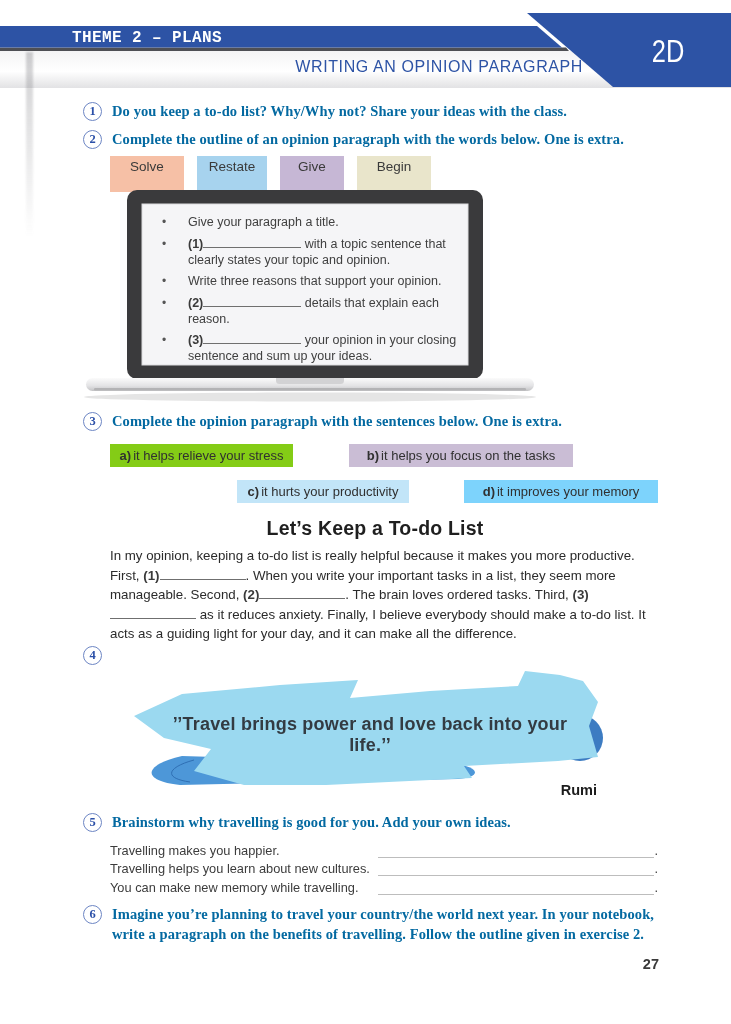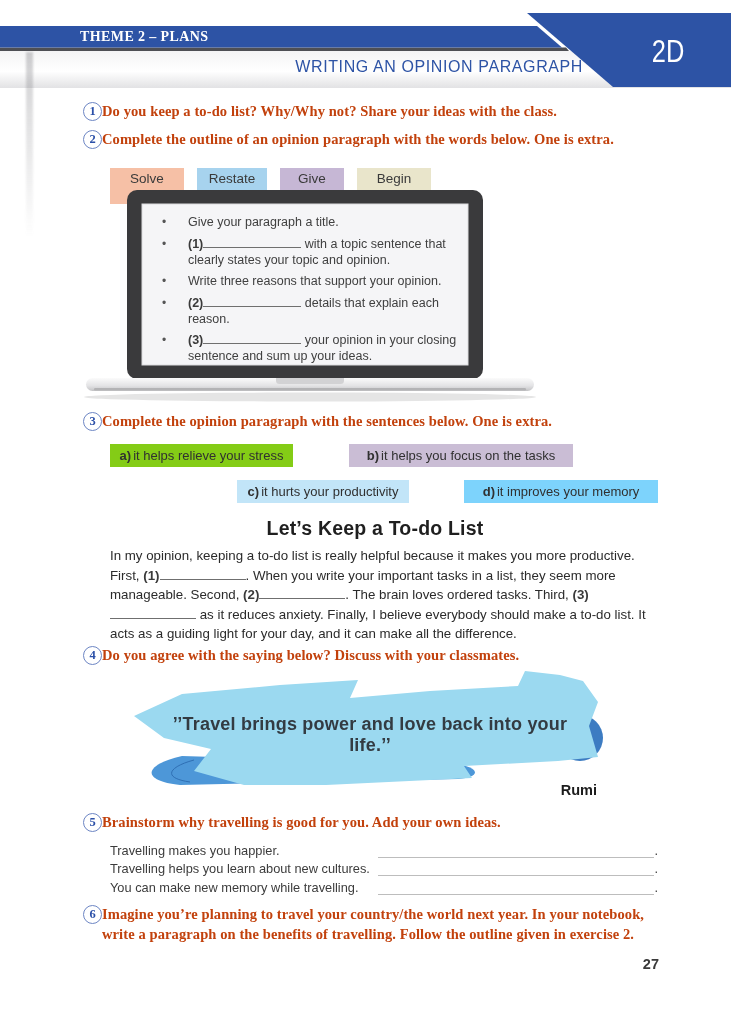--- a/index.html
+++ b/index.html
@@ -2,41 +2,41 @@
 <html><head>
 <meta charset="utf-8">
 <style>
   html,body{margin:0;padding:0;background:#fff;}
   .page{position:relative;width:731px;height:1024px;background:#ffffff;overflow:hidden;
         font-family:"Liberation Sans",sans-serif;}
 
   
   .header{position:absolute;top:0;left:0;width:731px;height:100px;}
   .hdr-svg{position:absolute;top:0;left:0;}
-  .theme-label{position:absolute;top:29px;left:80px;color:#ffffff;font-weight:bold;
-               font-size:14px;letter-spacing:.4px;font-family:Liberation Serif, serif;}
+  .theme-label{position:absolute;top:29px;left:72px;color:#ffffff;font-weight:bold;
+               font-size:16px;letter-spacing:.4px;font-family:Liberation Mono, monospace;}
   .subtitle{position:absolute;top:58px;right:148px;color:#2d53a5;font-size:16px;
             letter-spacing:.6px;font-weight:500;}
   .unit-tag{position:absolute;top:34px;left:633px;width:70px;text-align:center;color:#fff;
             font-size:31px;font-weight:300;transform:scaleX(.82);}
   .spine-shadow{position:absolute;left:26px;top:52px;width:7px;height:185px;
       background:linear-gradient(to bottom, rgba(120,120,125,.35), rgba(120,120,125,0));
       filter:blur(1px);}
 
   
   .ex-row{position:absolute;left:83px;width:582px;display:flex;align-items:flex-start;}
   .num-circle{flex:0 0 auto;width:17px;height:17px;border:1.4px solid #6d86c4;border-radius:50%;
       color:#2b50a8;font-family:"Liberation Serif",serif;font-weight:bold;font-size:12.5px;
       display:flex;align-items:center;justify-content:center;margin-top:1px;background:#fff;}
-  .ex-text{font-family:"Liberation Serif",serif;font-weight:bold;
-      color:#c2410c;font-size:14.5px;line-height:20px;letter-spacing:.1px;}
+  .ex-text{margin-left:10px;font-family:"Liberation Serif",serif;font-weight:bold;
+      color:#0369a1;font-size:14.5px;line-height:20px;letter-spacing:.1px;}
 
   
   .word-row{position:absolute;left:110px;top:156px;display:flex;gap:13px;}
-  .word-box{height:36px;line-height:22px;text-align:center;font-size:13.5px;color:#3a3a3a;margin-top:12px;}
+  .word-box{height:36px;line-height:22px;text-align:center;font-size:13.5px;color:#3a3a3a;}
   .word-box:nth-child(1){width:74px;}
   .word-box:nth-child(2){width:70px;}
   .word-box:nth-child(3){width:64px;}
   .word-box:nth-child(4){width:74px;}
 
   
   .laptop{position:absolute;left:80px;top:188px;width:460px;height:216px;}
   .laptop-list{position:absolute;left:152px;top:206px;width:312px;height:158px;
       font-size:12.5px;color:#404040;line-height:16px;}
   .laptop-list ul{list-style:none;margin:8px 0 0 0;padding:0 0 0 10px;}
@@ -163,21 +163,20 @@
     <div class="opt opt-c" style="background-color: rgb(194, 229, 248);"><b>c)</b><span>it hurts your productivity</span></div>
     <div class="opt opt-b" style="background-color: rgb(202, 189, 213);"><b>b)</b><span>it helps you focus on the tasks</span></div>
     <div class="opt opt-d" style="background-color: #7dd3fc;"><b>d)</b><span>it improves your memory</span></div>
   </div>
 
   <div class="para-title">Let’s Keep a To-do List</div>
   <div class="para-body"><span>In my opinion, keeping a to-do list is really helpful because it makes you more productive. First, </span><b class="numref">(1)</b><span class="blank w-para"></span><span>. When you write your important tasks in a list, they seem more manageable. Second, </span><b class="numref">(2)</b><span class="blank w-para"></span><span>. The brain loves ordered tasks. Third, </span><b class="numref">(3)</b><span class="blank w-para"></span><span> as it reduces anxiety. Finally, I believe everybody should make a to-do list. It acts as a guiding light for your day, and it can make all the difference.</span></div>
 
   <div class="ex-row" style="top:645px;">
     <div class="num-circle">4</div>
-    <div class="ex-text">Do you agree with the saying below? Discuss with your classmates.</div>
   </div>
 
   <div class="quote-block">
     <svg width="486" height="126" viewBox="0 0 486 126">
 
       <path d="M54,88 C 18,96 10,112 52,117 L 330,111 C 356,109 350,98 326,96 Z" fill="#4d97d8"></path>
       <path d="M66,92 C 40,99 34,110 62,114" fill="none" stroke="#2f6fb4" stroke-width="1"></path>
 
       <circle cx="452" cy="70" r="23" fill="#3d7cc2"></circle>
 

